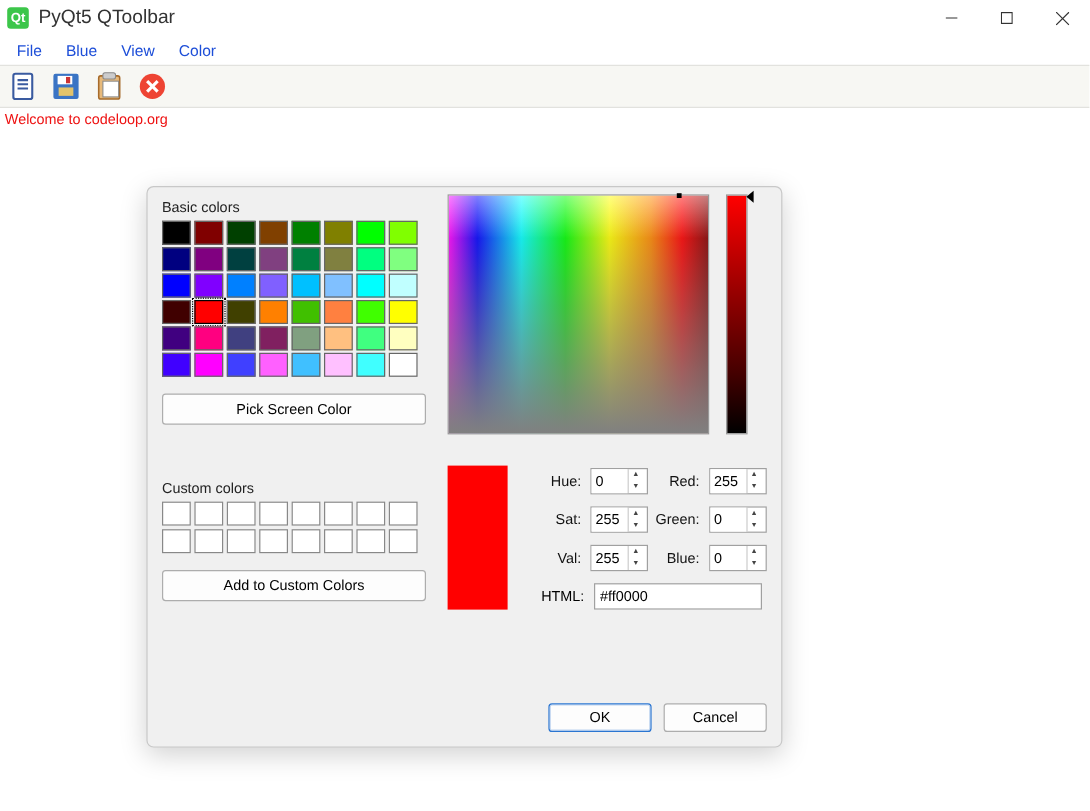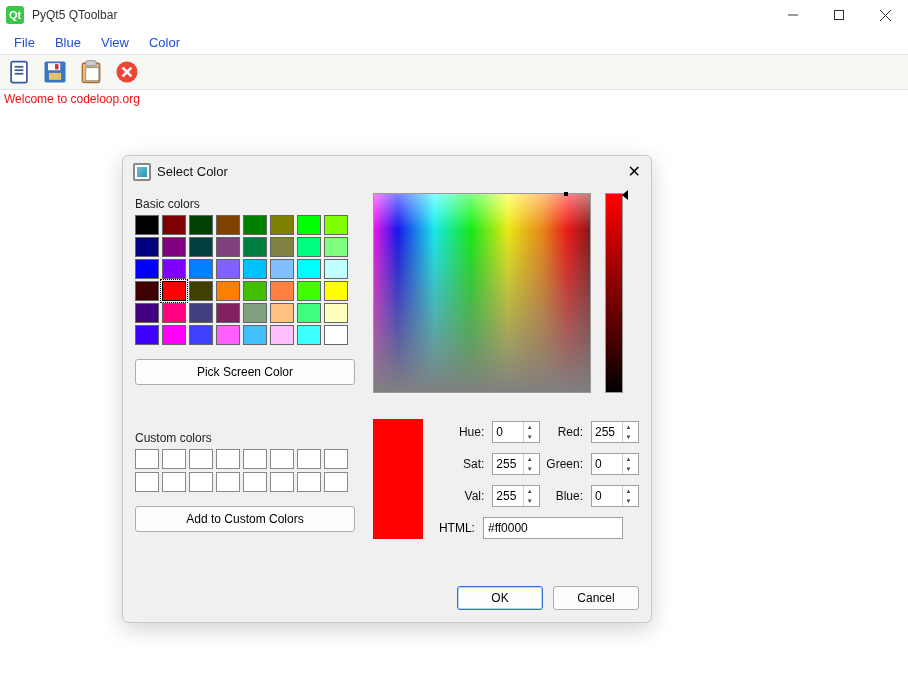--- a/index.html
+++ b/index.html
@@ -1,21 +1,21 @@
 <!DOCTYPE html>
 <html><head>
 <meta charset="utf-8">
 <style>
   * { box-sizing: border-box; font-family: "Segoe UI", Tahoma, sans-serif; }
   body { margin:0; padding:0; width:908px; height:676px; background:#fff; overflow:hidden; position:relative; }
 
   
   .titlebar { height:30px; display:flex; align-items:center; padding-left:6px; background:#fff; }
   .titlebar .qt-logo { width:18px; height:18px; background:#3cc64a; border-radius:3px; color:#fff; font-size:11px; font-weight:bold; display:flex; align-items:center; justify-content:center; font-family: sans-serif; }
-  .titlebar .title { margin-left:8px; font-size:12px; color:#333; }
+  .titlebar .title { margin-left:8px; font-size:16px; color:#333; }
   .win-controls { margin-left:auto; display:flex; }
   .win-controls div { width:46px; height:30px; display:flex; align-items:center; justify-content:center; color:#444; }
 
   
   .menubar { height:24px; display:flex; align-items:center; padding-left:4px; }
   .menubar .menu-item { padding:2px 10px; font-size:13px; color:#1d4ed8; border-radius:3px; }
 
   
   .toolbar { height:36px; display:flex; align-items:center; padding:2px 4px; background:#f7f7f3; border-top:1px solid #e2e2de; border-bottom:1px solid #e2e2de; gap:6px; }
   .tb-icon { width:30px; height:30px; display:flex; align-items:center; justify-content:center; }
@@ -138,27 +138,20 @@
       <circle cx="16" cy="16" r="12" fill="#e43"></circle>
       <line x1="11" y1="11" x2="21" y2="21" stroke="#fff" stroke-width="3"></line>
       <line x1="21" y1="11" x2="11" y2="21" stroke="#fff" stroke-width="3"></line>
     </svg>
   </div>
 </div>
 
 <div class="status-line">Welcome to codeloop.org</div>
 
 <div class="dialog">
-  <div class="dialog-title">
-    <div class="dlg-icon">
-        <div style="background:linear-gradient(135deg,#7bd,#29a);"></div>
-      </div>
-    <div class="dlg-title-text">Select Color</div>
-    <div class="dlg-close">✕</div>
-  </div>
 
   <div class="dialog-body">
     <div class="left-col">
       <span class="sect-label">Basic colors</span>
       <div class="basic-grid" id="basic-grid">
           <div class="swatch" style="background: rgb(0, 0, 0);"></div>
           <div class="swatch" style="background: rgb(128, 0, 0);"></div>
           <div class="swatch" style="background: rgb(0, 64, 0);"></div>
           <div class="swatch" style="background: rgb(128, 64, 0);"></div>
           <div class="swatch" style="background: rgb(0, 128, 0);"></div>
@@ -291,21 +284,21 @@
             <div class="ilabel">Blue:</div>
             <div class="num-input">
                 <input value="0" style="">
                 <div class="spin">
                   <div>▲</div>
                   <div>▼</div>
                 </div>
               </div>
           </div>
           <div class="html-row">
-            <div class="ilabel" style="text-align:right;width:42px;">HTML:</div>
+            <div class="ilabel" style="text-align:right;width:42px;margin-left:12px;">HTML:</div>
             <input value="#ff0000" style="">
           </div>
         </div>
       </div>
     </div>
   </div>
 
   <div class="dialog-buttons">
     <button class="dlg-btn default">OK</button>
     <button class="dlg-btn">Cancel</button>

